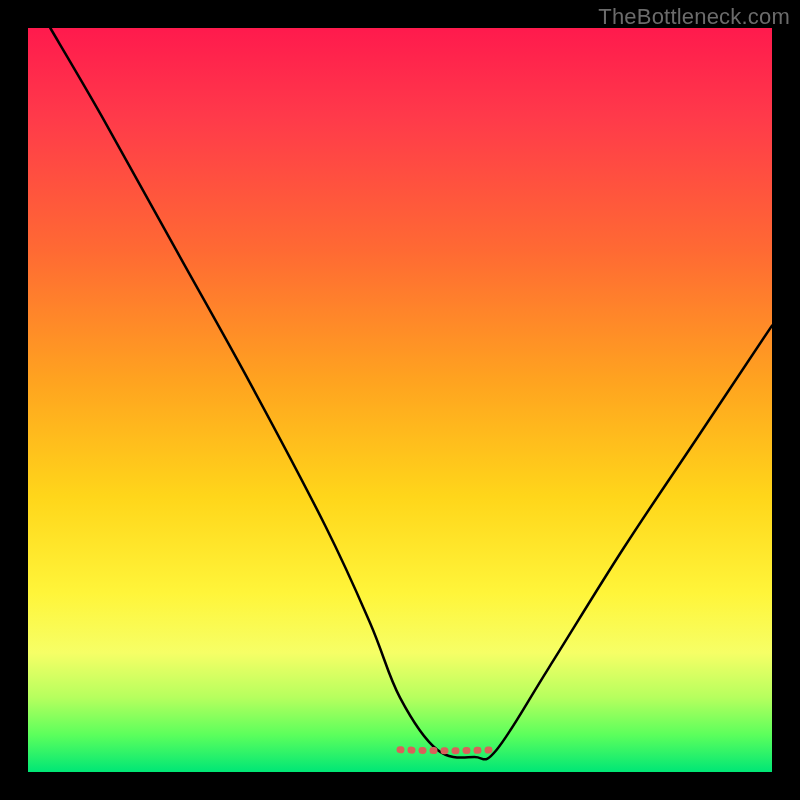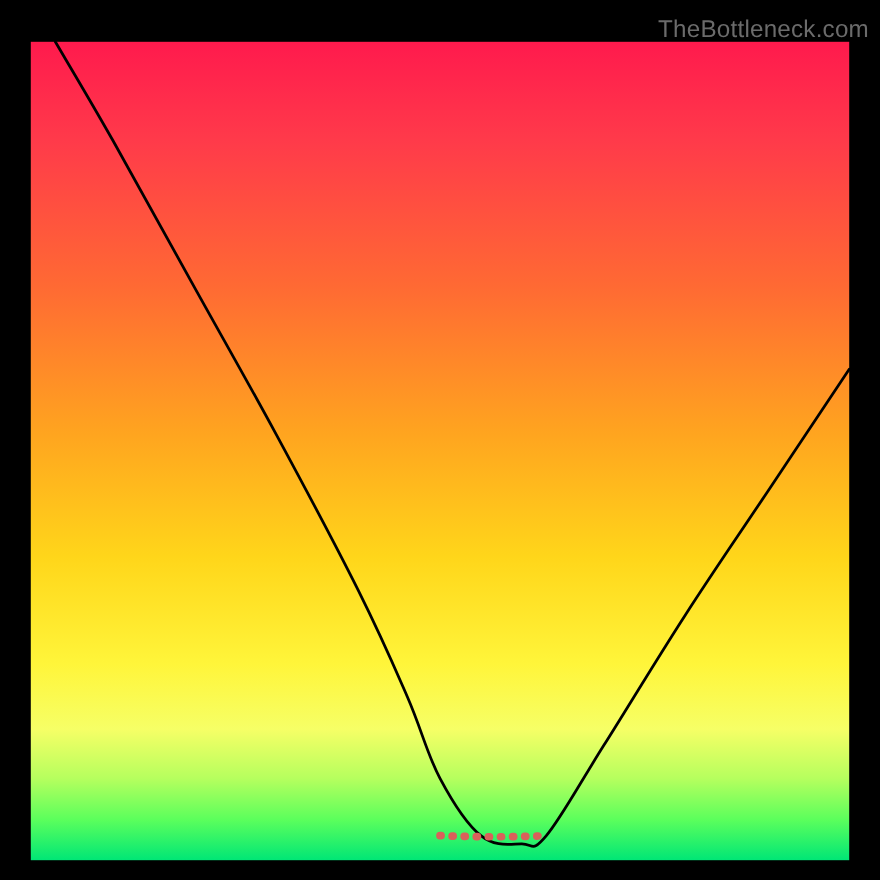--- a/index.html
+++ b/index.html
@@ -7,21 +7,21 @@
     padding: 0;
     width: 800px;
     height: 800px;
     background: #000;
     overflow: hidden;
     font-family: Arial, Helvetica, sans-serif;
   }
   .frame {
     position: absolute;
     left: 0;
-    top: 10px;
+    top: 0;
     width: 800px;
     height: 620px;
     background: #000;
   }
   .plot-area {
     position: absolute;
     left: 28px;
     top: 28px;
     width: 744px;
     height: 744px;

